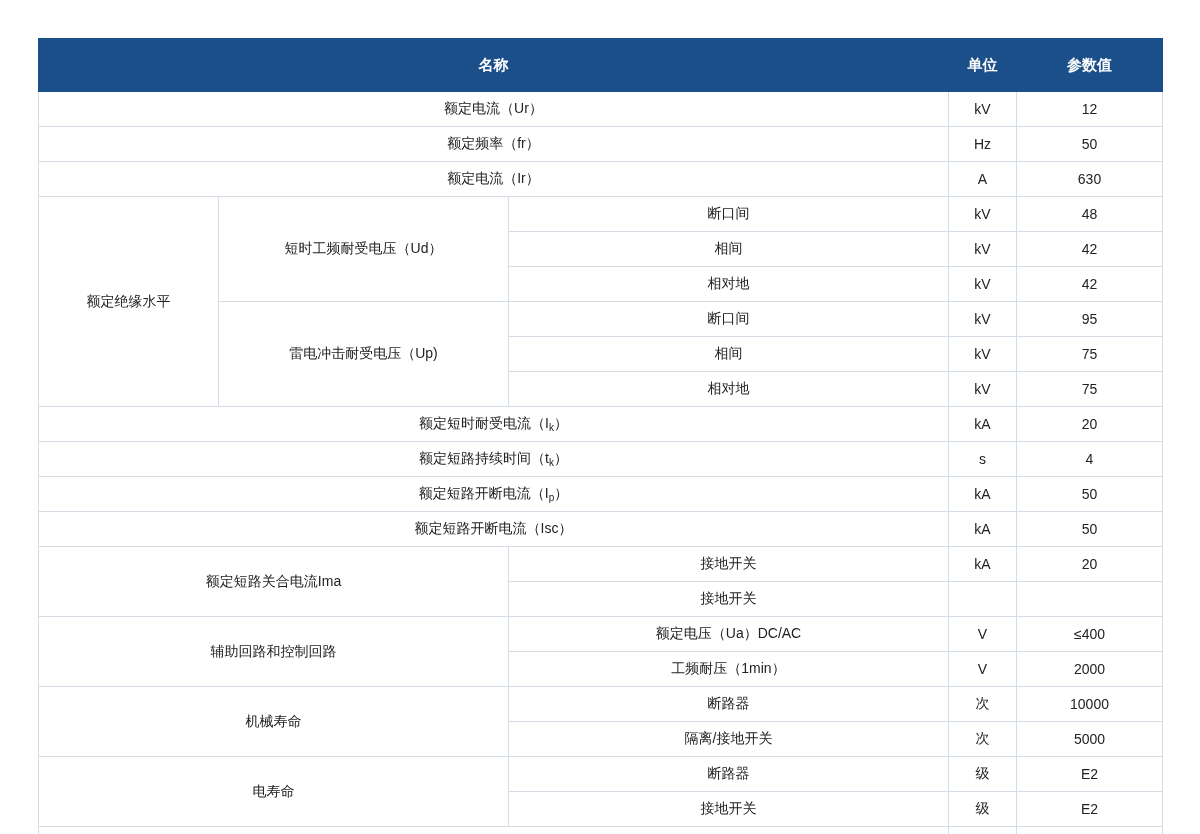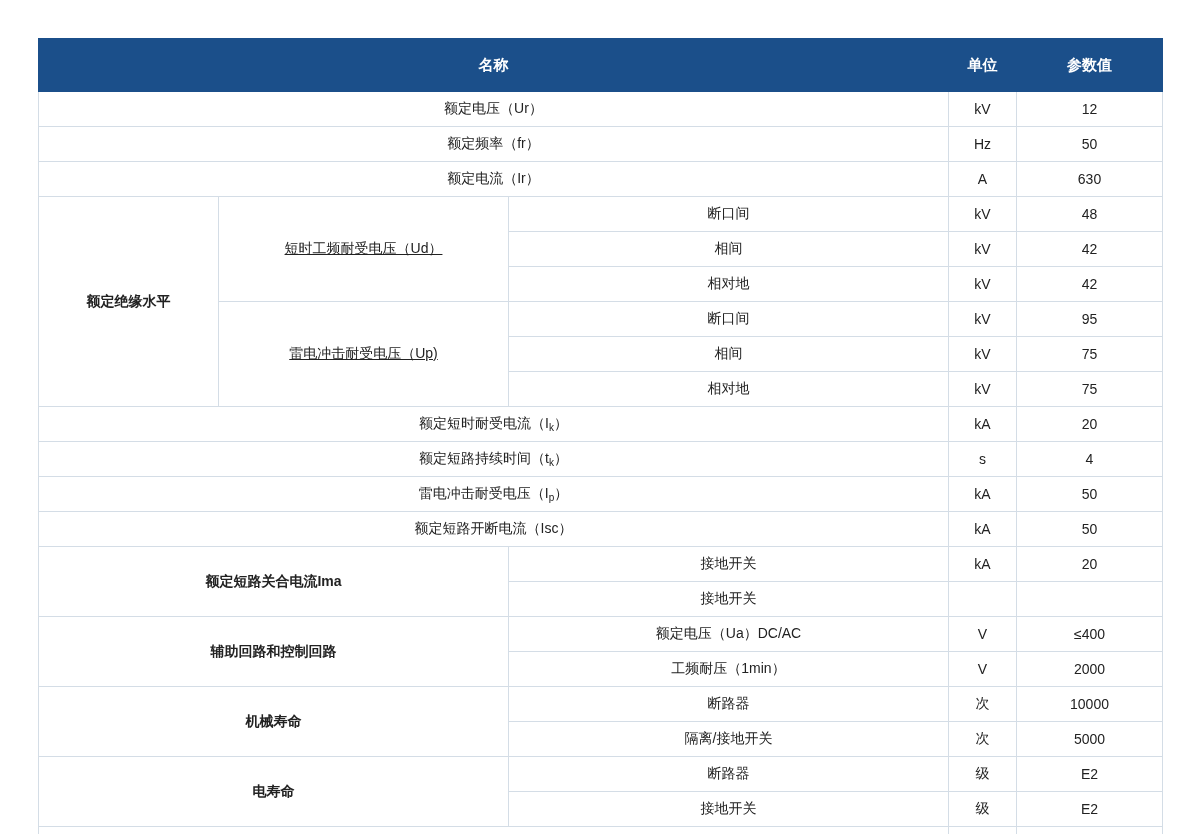--- a/index.html
+++ b/index.html
@@ -52,26 +52,24 @@
     color: #222222;
     background: #ffffff;
   }
   td.left {
     text-align: left;
     padding-left: 26px;
   }
   td.left-ind {
     text-align: left;
     padding-left: 18px;
-    text-decoration: underline;
   }
   td.grp {
     text-align: left;
     padding-left: 18px;
-    font-weight: bold;
   }
   td.empty { border: 1px solid #d4dde6; }
   .nowrap { white-space: nowrap; }
   sub {
     font-size: 10px;
     vertical-align: baseline;
     position: relative;
     top: 3px;
   }
 </style>
@@ -90,21 +88,21 @@
     <thead>
       <tr>
         <th colspan="3">名称</th>
         <th>单位</th>
         <th>参数值</th>
       </tr>
     </thead>
     <tbody>
 
       <tr>
-        <td class="left" colspan="3">额定电压（Ur）</td>
+        <td class="left" colspan="3">额定电流（Ur）</td>
         <td>kV</td>
         <td>12</td>
       </tr>
 
       <tr>
         <td class="left" colspan="3">额定频率（fr）</td>
         <td>Hz</td>
         <td>50</td>
       </tr>
 
@@ -155,21 +153,21 @@
         <td>20</td>
       </tr>
 
       <tr>
         <td class="left" colspan="3"><span class="nowrap"><span>额定短路持续时间（t</span><sub>k</sub><span>）</span></span></td>
         <td>s</td>
         <td>4</td>
       </tr>
 
       <tr>
-        <td class="left" colspan="3"><span class="nowrap"><span>雷电冲击耐受电压（I</span><sub>p</sub><span>）</span></span></td>
+        <td class="left" colspan="3"><span class="nowrap"><span>额定短路开断电流（I</span><sub>p</sub><span>）</span></span></td>
         <td>kA</td>
         <td>50</td>
       </tr>
 
       <tr>
         <td class="left" colspan="3">额定短路开断电流（Isc）</td>
         <td>kA</td>
         <td>50</td>
       </tr>
 

